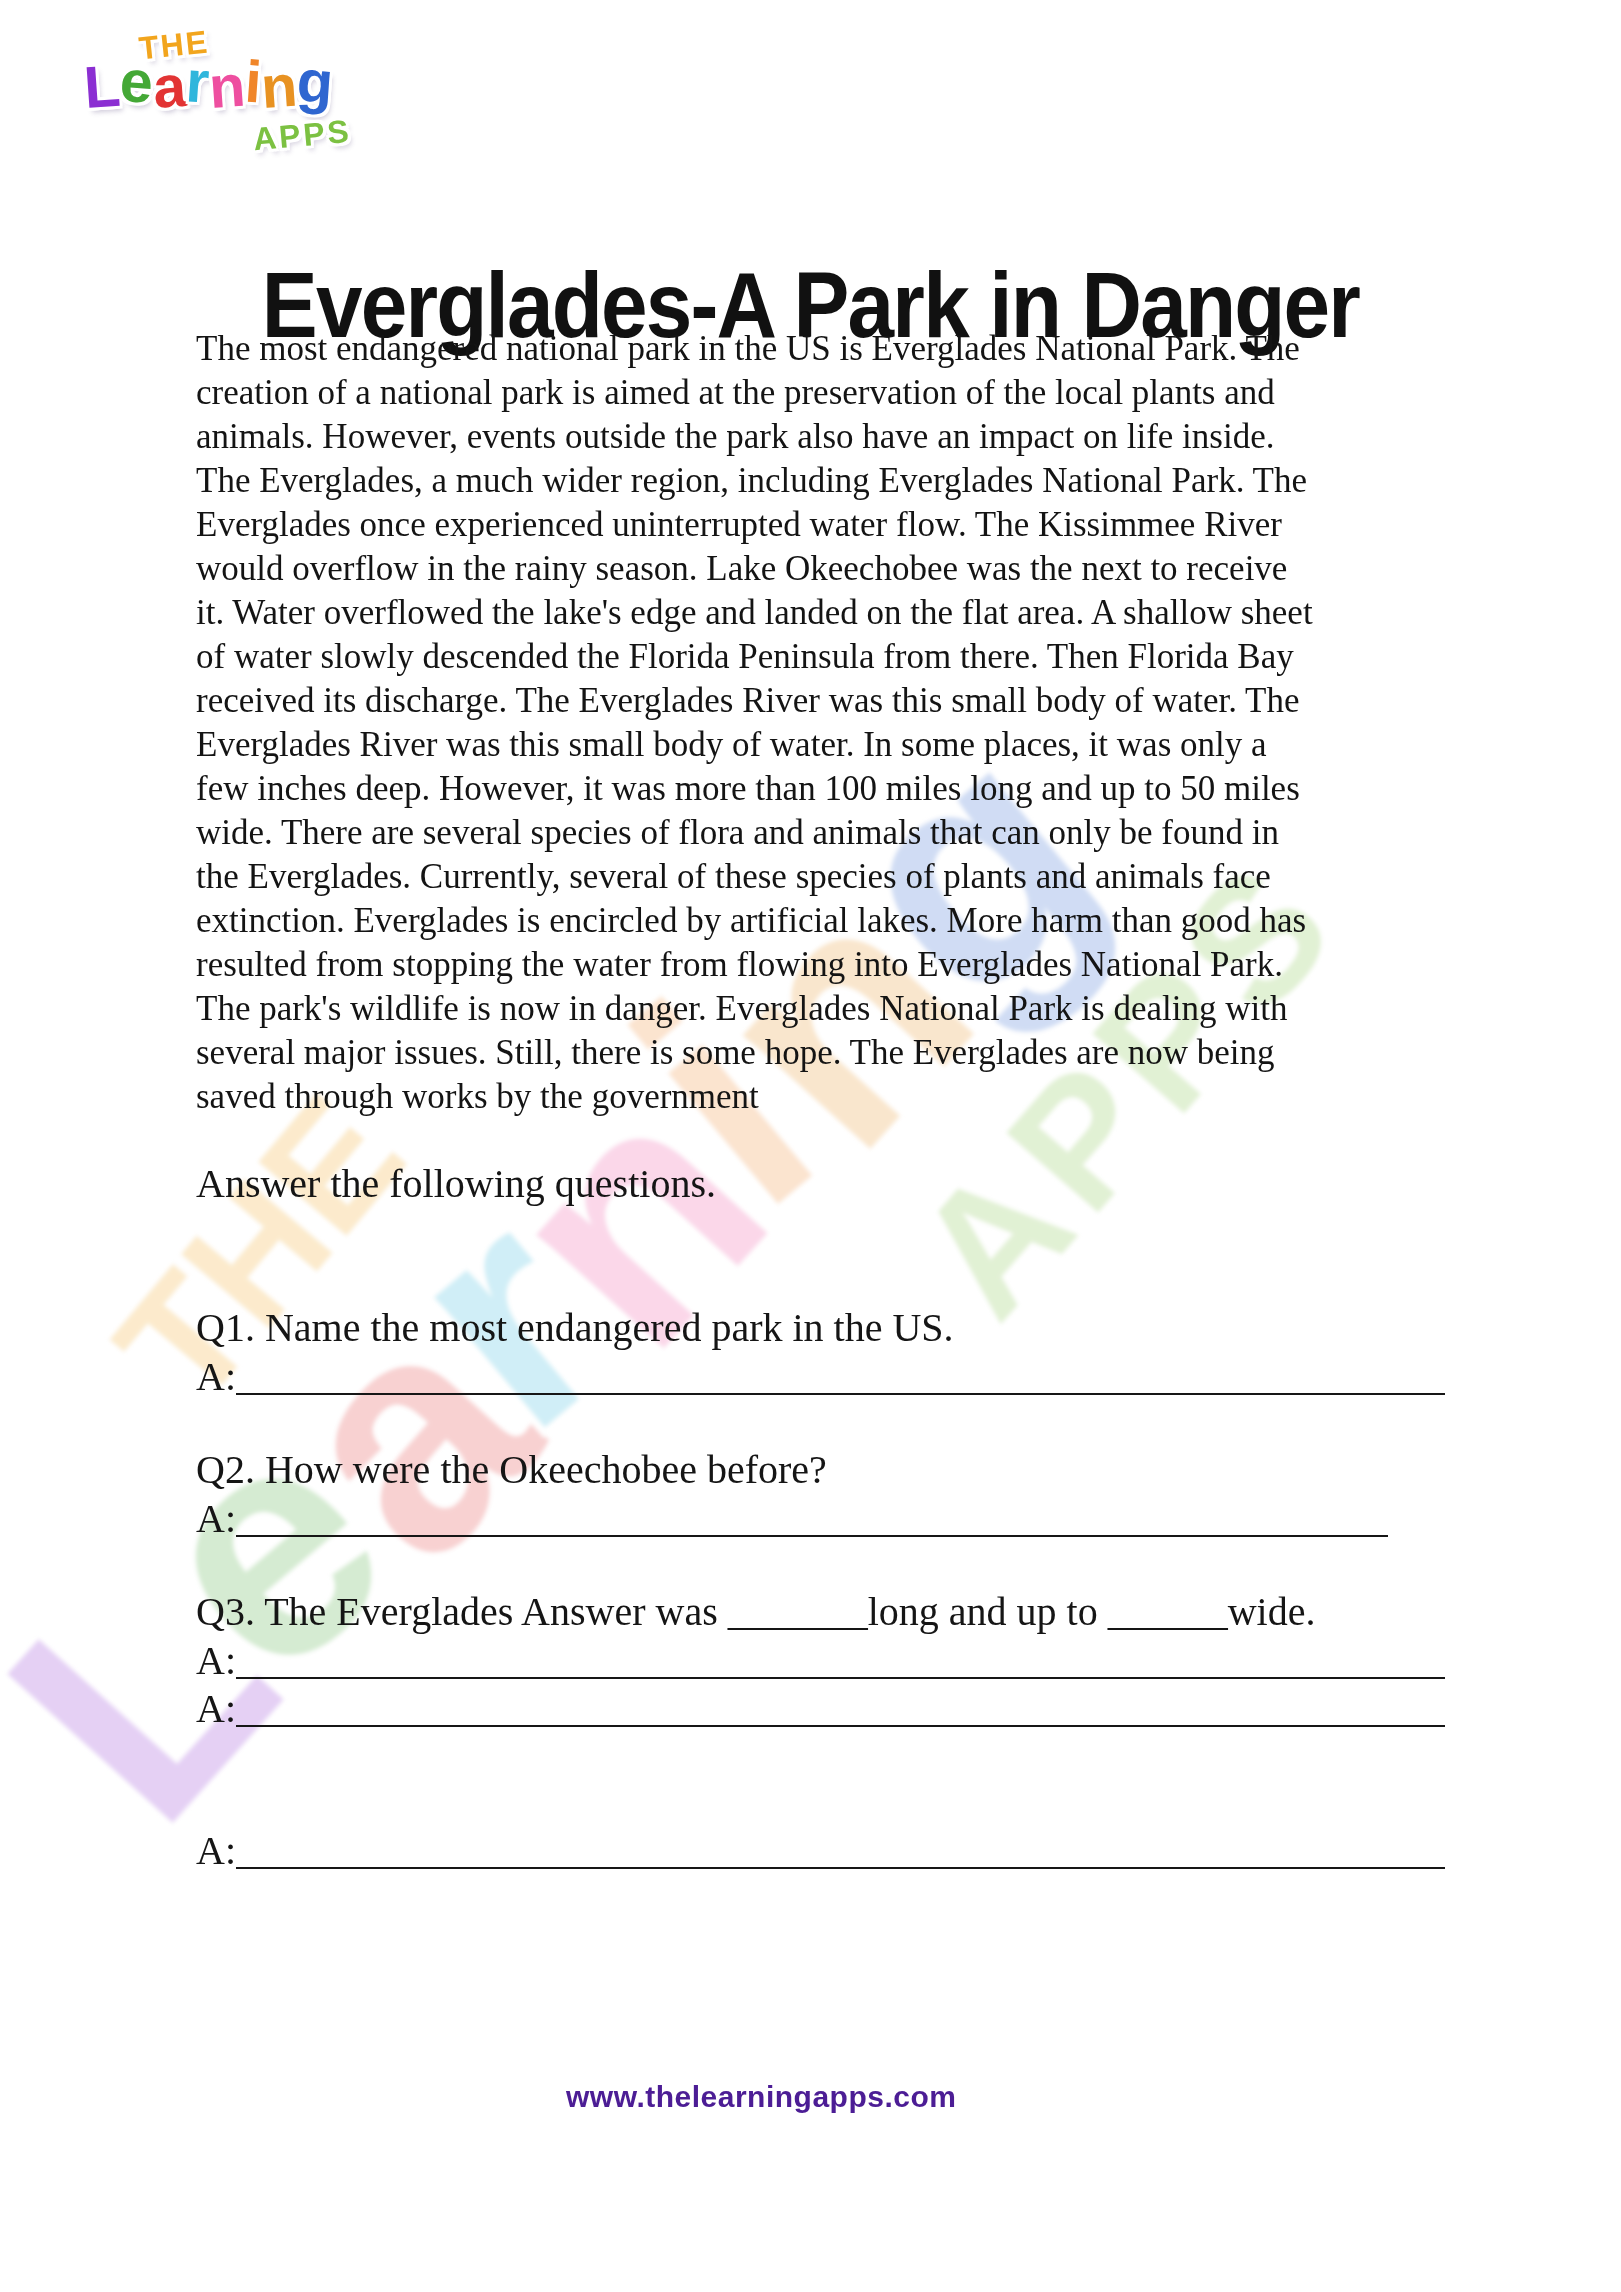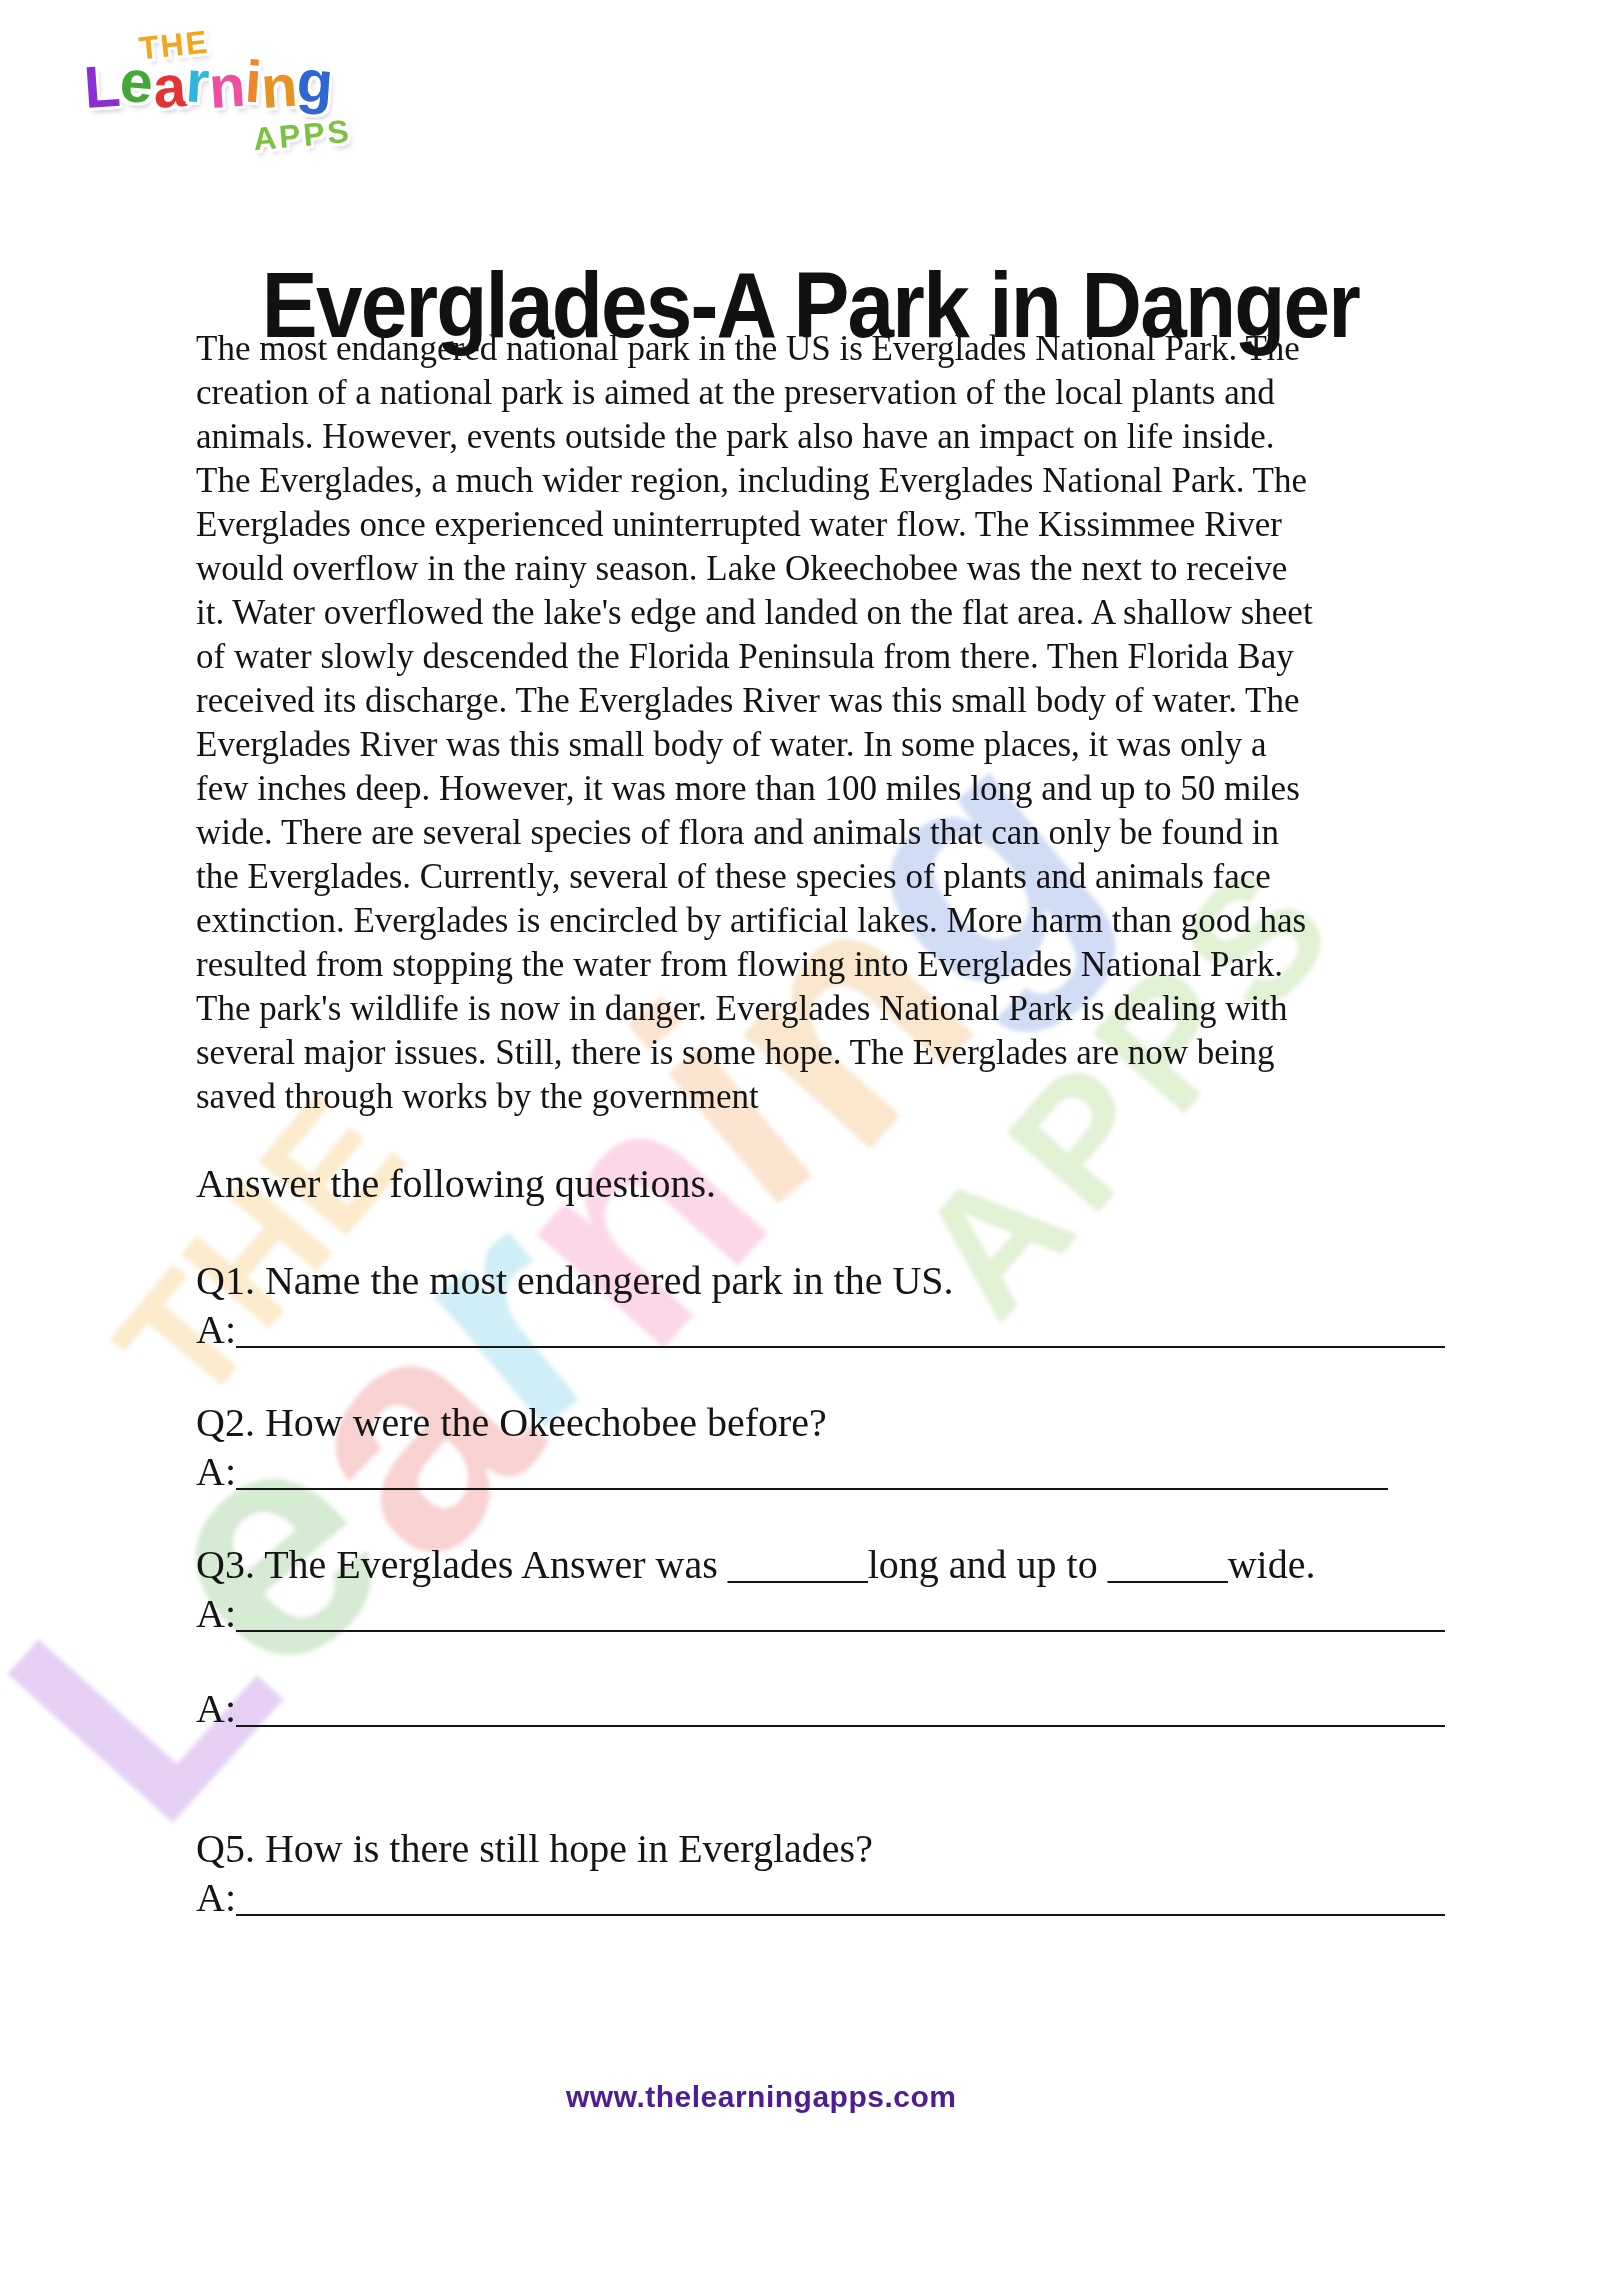--- a/index.html
+++ b/index.html
@@ -51,21 +51,21 @@
   .passage{
     position:absolute;left:196px;top:327px;
     font-size:35px;line-height:44px;
     white-space:pre;color:#141414;z-index:2;
   }
   
   .instruction{position:absolute;left:196px;top:1160px;font-size:40px;z-index:2;font-family:Liberation Serif, serif;}
 
   
   .qa{position:absolute;left:196px;right:176px;z-index:2;}
-  .q-text{font-size:40px;line-height:47px;white-space:pre-wrap;}
+  .q-text{font-size:40px;line-height:47px;white-space:pre-wrap;margin-top:47px;}
   .ans{display:flex;align-items:flex-end;height:49px;font-size:40px;}
   .ans .prefix{flex:0 0 auto;}
   .ans .line{flex:1 1 auto;border-bottom:2.9px solid #161616;margin-bottom:4.9px;height:0;}
   .ans .line.short{margin-right:57px;}
 
   
   .footer{
     position:absolute;left:566px;top:2080px;
     font-family:"Liberation Sans", sans-serif;
     font-weight:bold;font-size:30px;letter-spacing:0.5px;color:#4c1d95;z-index:2;
@@ -136,21 +136,20 @@
   </div>
 
   <div class="qa" style="top:1683px">
     <div class="ans">
       <span class="prefix">A:</span>
       <span class="line"></span>
     </div>
   </div>
 
   <div class="qa" style="top:1825px">
-    <div class="q-text">Q5. How is there still hope in Everglades?</div>
     <div class="ans">
       <span class="prefix">A:</span>
       <span class="line"></span>
     </div>
   </div>
 
   <div class="footer">www.thelearningapps.com</div>
 
 </div>
 

